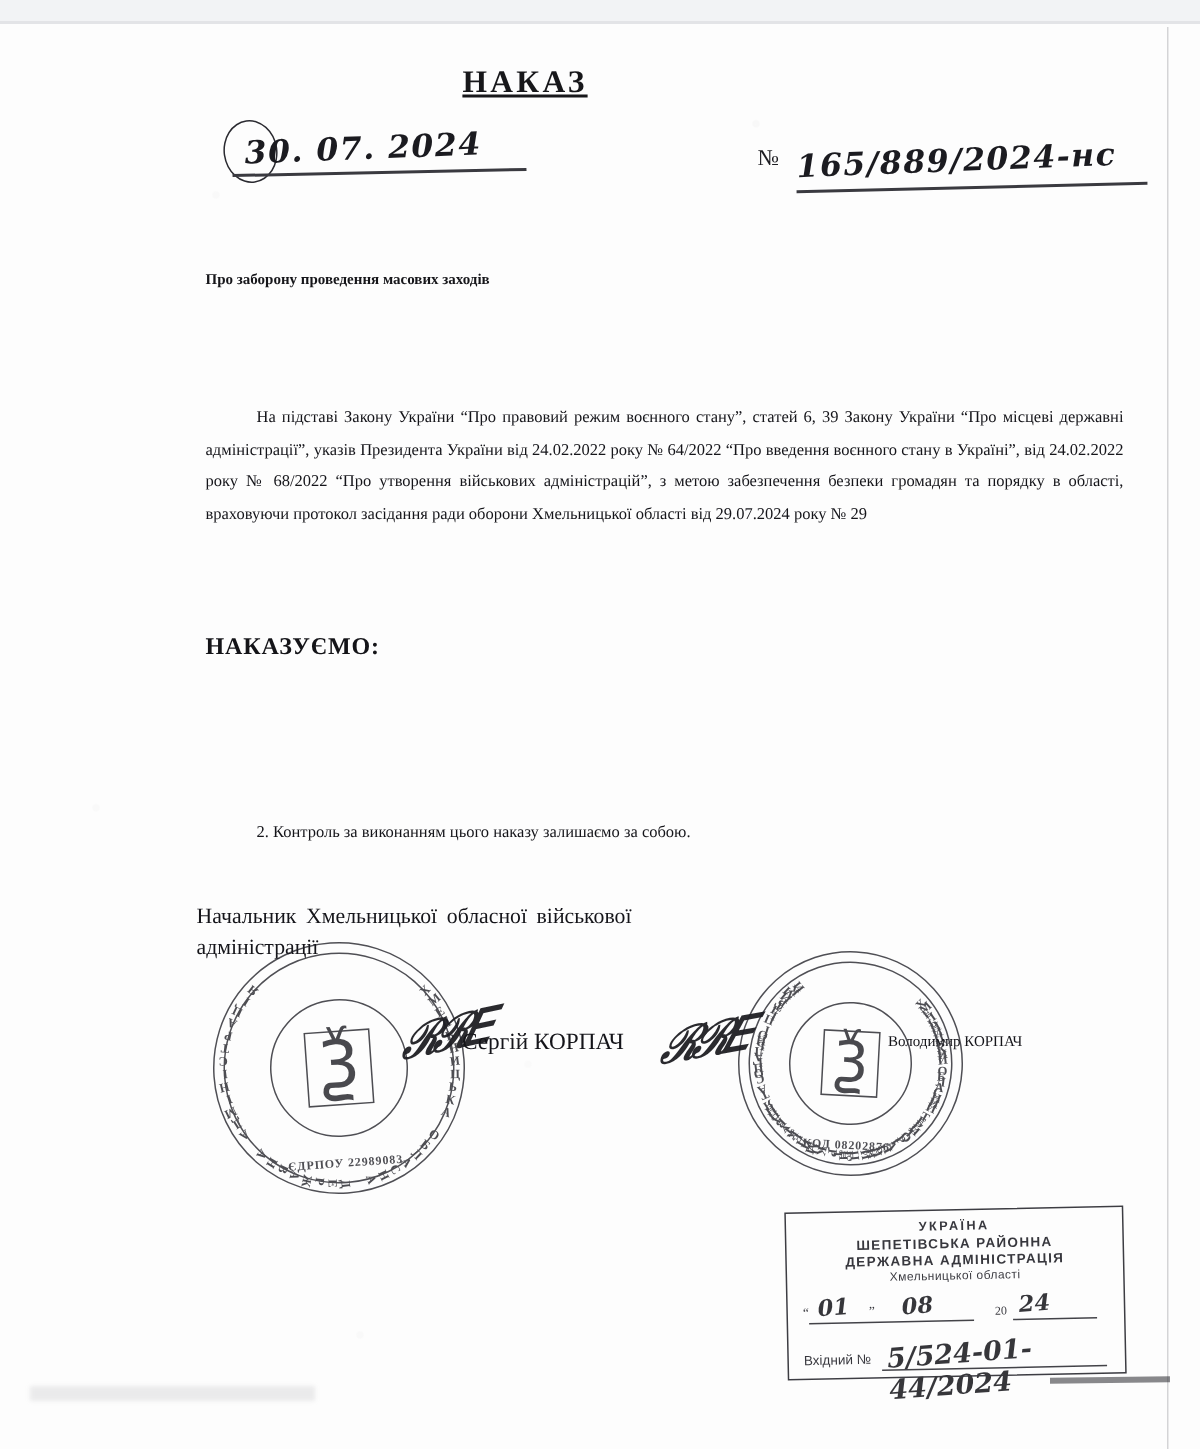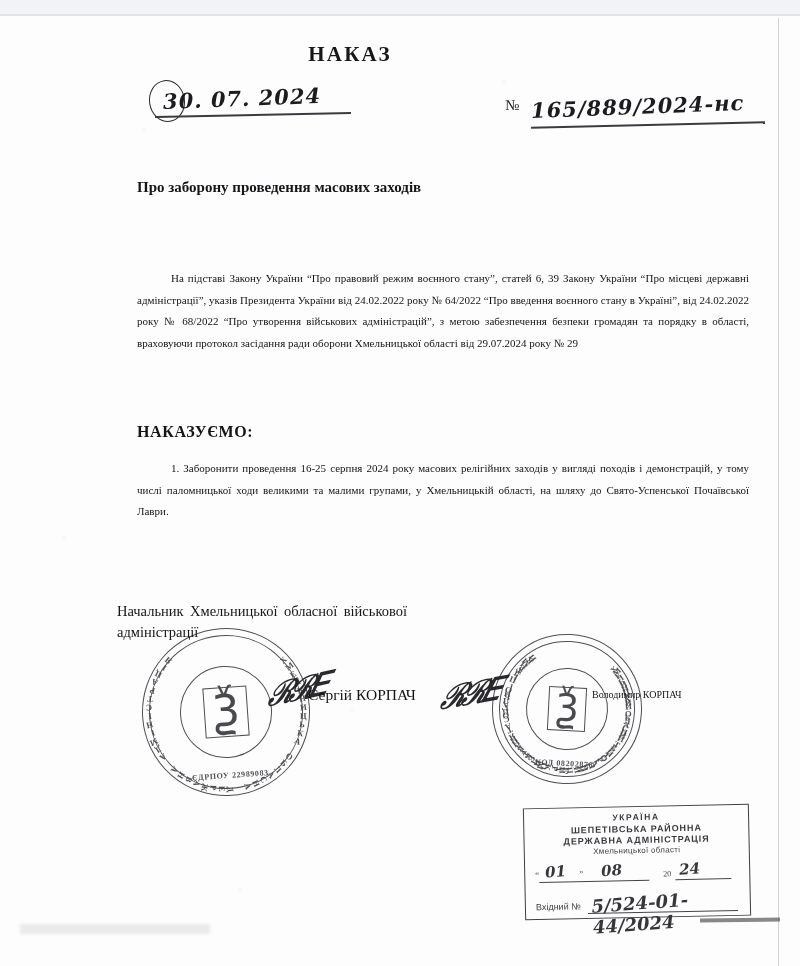--- a/index.html
+++ b/index.html
@@ -68,20 +68,21 @@
   
   .doc-title {
     position: absolute;
     left: 0; top: 42px;
     width: 700px;
     text-align: center;
     font-size: 21px;
     font-weight: bold;
     letter-spacing: 2.2px;
     color: #17171a;
+    text-decoration: underline;
   }
 
   .hand {
     font-family: "DejaVu Serif", "Liberation Serif", serif;
     font-style: italic;
     font-weight: bold;
     color: #1b1b20;
     letter-spacing: 1px;
     transform: rotate(-2.2deg);
     display: inline-block;
@@ -125,21 +126,21 @@
     left: 26px; top: 30px;
     width: 234px; height: 1.6px;
     background: #3a3a40;
     transform: rotate(-1.4deg);
   }
 
   .subject {
     position: absolute;
     left: 137px; top: 176px;
     width: 300px;
-    font-size: 15px;
+    font-size: 10px;
     line-height: 22px;
     color: #16161a;
     font-weight: 600;
   }
 
   .body-block {
     position: absolute;
     left: 137px;
     width: 612px;
     font-size: 11px;
@@ -164,21 +165,21 @@
   .clause-1 p { margin: 0; text-indent: 34px; }
   .clause-2 {
     top: 545px;
     text-align: left;
   }
   .clause-2 p { margin: 0; text-indent: 34px; }
 
   
   .sig-left {
     position: absolute;
-    left: 117px; top: 601px;
+    left: 131px; top: 601px;
     width: 290px;
     font-size: 14.5px;
     line-height: 21px;
     color: #15151a;
     text-align: justify;
   }
   .sig-right {
     position: absolute;
     left: 437px; top: 601px;
     width: 300px;
@@ -380,24 +381,24 @@
   </div>
 
   <div class="subject">Про заборону проведення масових заходів</div>
 
   <div class="body-block preamble">
     <p>На підставі Закону України “Про правовий режим воєнного стану”, статей 6, 39 Закону України “Про місцеві державні адміністрації”, указів Президента України від 24.02.2022 року № 64/2022 “Про введення воєнного стану в Україні”, від 24.02.2022 року № 68/2022 “Про утворення військових адміністрацій”, з метою забезпечення безпеки громадян та порядку в області, враховуючи протокол засідання ради оборони Хмельницької області від 29.07.2024 року № 29</p>
   </div>
 
   <div class="order-word">НАКАЗУЄМО:</div>
 
-  <div class="body-block clause-1">
-    <p>1. Заборонити проведення 16-25 серпня 2024 року масових релігійних заходів у вигляді походів і демонстрацій, у тому числі паломницької ходи великими та малими групами, у Хмельницькій області, на шляху до Свято-Успенської Почаївської Лаври.</p>
-  </div>
-
+
+  <div class="body-block clause-2">
+    <p>2. Контроль за виконанням цього наказу залишаємо за собою.</p>
+  </div>
 
   <div class="sig-left">Начальник Хмельницької обласної військової адміністрації</div>
 
   <div class="sig-name-left">Сергій КОРПАЧ</div>
   <div class="sig-name-right">Володимир КОРПАЧ</div>
 
   <div class="signature-scrawl scrawl-1">ℛℛ𝛦</div>
   <div class="signature-scrawl scrawl-2">ℛℛ𝛦</div>
 
   <div class="round-stamp" id="stamp-oda">

